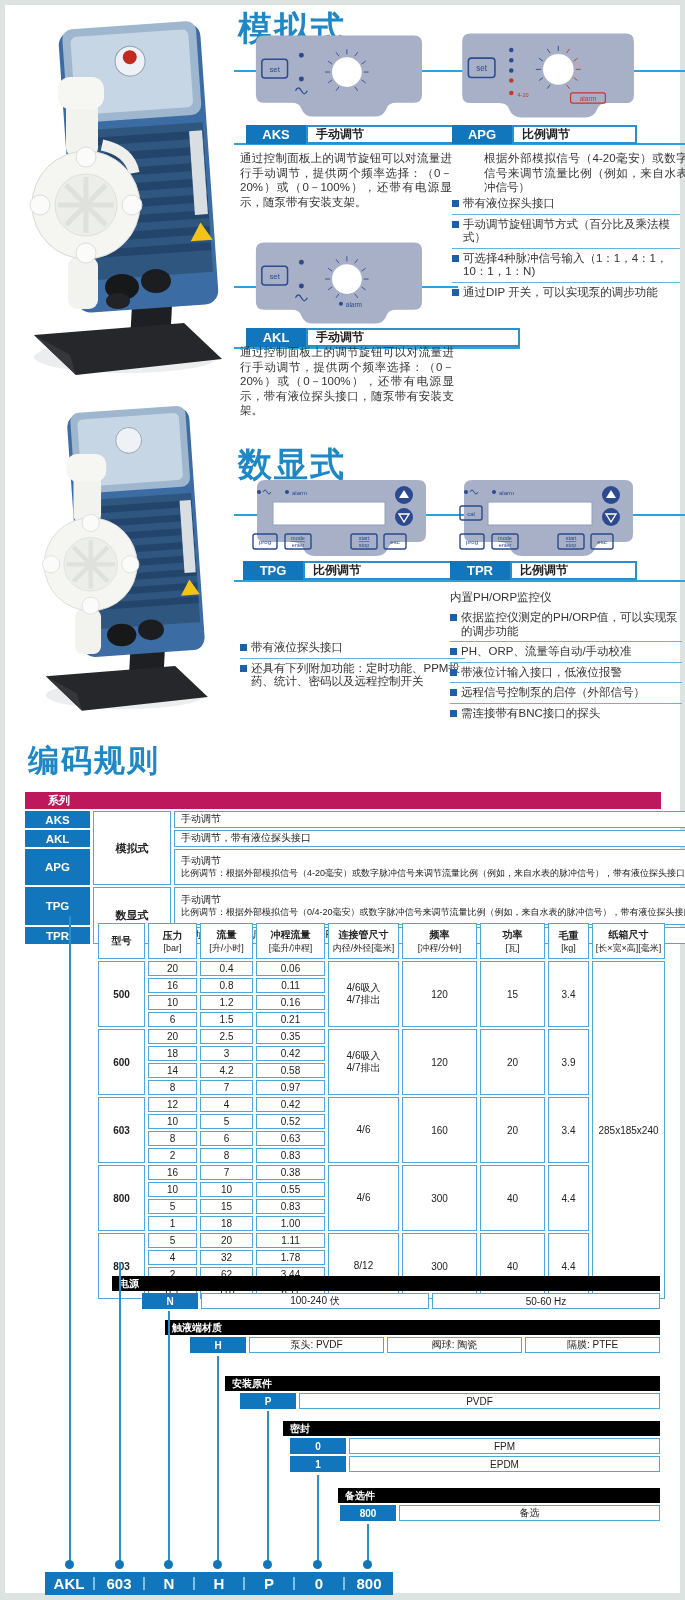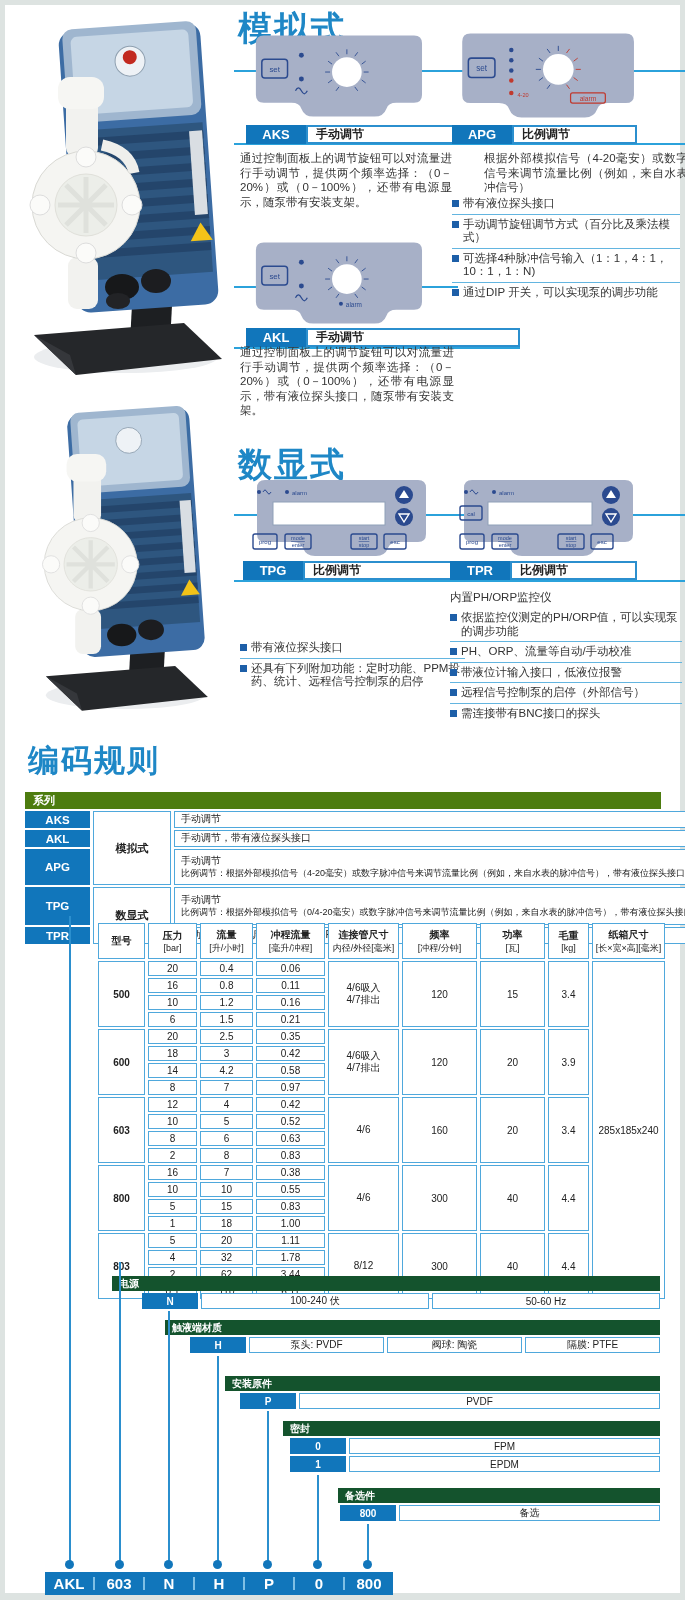--- a/index.html
+++ b/index.html
@@ -22,22 +22,22 @@
   .desc{position:absolute;font-size:11.5px;line-height:14.5px;color:#333;text-align:justify;z-index:2;}
   
   .bullets{position:absolute;z-index:2;}
   .bullet-item{display:flex;font-size:11.5px;line-height:13.5px;color:#333;}
   .sq{width:7px;height:7px;background:#1d5fa8;margin:3px 4px 0 0;flex:none;}
   .bsep{height:1px;background:#63b5e0;margin:3px 0 3px 0;}
   
   .panel{position:absolute;z-index:1;}
   
   #series{position:absolute;left:25px;top:792px;width:636px;}
-  .tbl-header{height:17px;background:#4d7c0f;color:#fff;font-weight:bold;font-size:11px;
-              display:flex;align-items:center;padding-left:8px;}
+  .tbl-header{height:17px;background:#be185d;color:#fff;font-weight:bold;font-size:11px;
+              display:flex;align-items:center;padding-left:23px;}
   #series-grid{display:grid;grid-template-columns:65px 78px 1fr;grid-template-rows:17px 17px 36px 38px 17px;
                gap:2px 3px;margin-top:2px;}
   .s-code{background:#1176bb;color:#fff;font-weight:bold;font-size:11.5px;display:flex;
           align-items:center;justify-content:center;}
   .s-type{background:#fff;border:1px solid #4fa8dc;display:flex;align-items:center;justify-content:center;
           font-size:11px;font-weight:bold;color:#222;}
   .s-desc{background:#fff;border:1px solid #4fa8dc;font-size:10px;color:#222;padding:1px 6px;
           display:flex;flex-direction:column;justify-content:center;}
   .s-line{line-height:12.5px;font-size:9px;white-space:nowrap;overflow:hidden;}
   .s-line:first-child{font-size:10px;}
@@ -48,21 +48,21 @@
       font-size:10px;color:#222;padding:0;}
   table.spec th{font-weight:bold;height:34px;}
   .h-unit{font-weight:normal;font-size:9px;}
   th.t-model-h{background:#1176bb;border-color:#1176bb;color:#fff;font-size:12px;}
   td.t-model{background:#1176bb;border-color:#1176bb;color:#fff;font-weight:bold;font-size:12px;}
   td.t-val{height:13px;}
   td.t-pipe{white-space:pre-line;line-height:12px;}
   td.t-carton{font-size:9px;}
   
   .opt{position:absolute;}
-  .opt-header{height:15px;background:#14532d;color:#fff;font-weight:bold;font-size:10px;
+  .opt-header{height:15px;background:#000000;color:#fff;font-weight:bold;font-size:10px;
               display:flex;align-items:center;padding-left:7px;}
   .opt-row{display:flex;gap:3px;height:16px;margin-top:2px;}
   .opt-key{width:56px;background:#1176bb;color:#fff;font-weight:bold;font-size:10px;flex:none;
            display:flex;align-items:center;justify-content:center;}
   .opt-cell{flex:1;background:#fff;border:1px solid #4fa8dc;display:flex;align-items:center;
             justify-content:center;font-size:10px;color:#222;box-sizing:border-box;}
   .opt-0{left:112px;top:1276px;width:548px;}  .opt-0 .opt-key{margin-left:30px;}
   .opt-0 .opt-cell:first-of-type{flex:3.6;}
   .opt-1{left:165px;top:1320px;width:495px;}  .opt-1 .opt-key{margin-left:25px;}
   .opt-2{left:225px;top:1376px;width:435px;}  .opt-2 .opt-key{margin-left:15px;}
@@ -363,21 +363,21 @@
 </div>
 
 <div class="bullets" id="tpg-bullets" style="left:240px;top:641px;width:225px;">
       <div class="bullet-item">
         <span class="sq"></span>
         <span>带有液位探头接口</span>
       </div>
       <div class="bsep"></div>
       <div class="bullet-item">
         <span class="sq"></span>
-        <span>还具有下列附加功能：定时功能、PPM投药、统计、远程信号控制泵的启停</span>
+        <span>还具有下列附加功能：定时功能、PPM投药、统计、密码以及远程控制开关</span>
       </div>
     </div>
 <div class="desc" style="left:450px;top:590px;width:230px;">内置PH/ORP监控仪</div>
 <div class="bullets" id="tpr-bullets" style="left:450px;top:611px;width:232px;">
       <div class="bullet-item">
         <span class="sq"></span>
         <span>依据监控仪测定的PH/ORP值，可以实现泵的调步功能</span>
       </div>
       <div class="bsep"></div>
       <div class="bullet-item">

